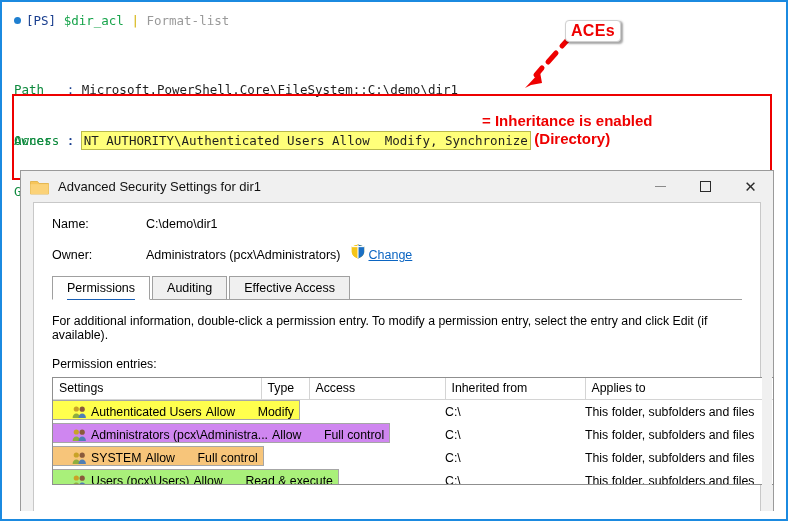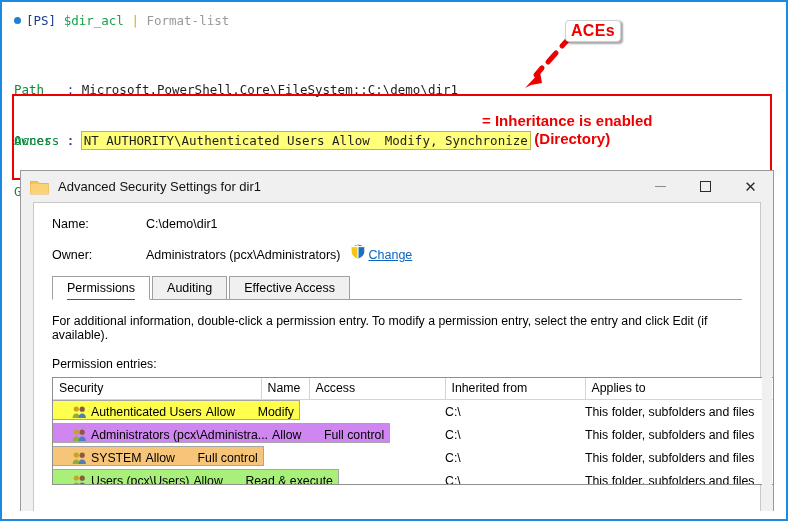--- a/index.html
+++ b/index.html
@@ -432,22 +432,22 @@
         <table class="perm">
           <colgroup>
             <col class="c-principal">
               <col class="c-type">
               <col class="c-access">
               <col class="c-inherited">
               <col class="c-applies">
           </colgroup>
           <thead>
             <tr>
-              <th>Security</th>
-              <th>Name</th>
+              <th>Settings</th>
+              <th>Type</th>
               <th>Access</th>
               <th>Inherited from</th>
               <th>Applies to</th>
             </tr>
           </thead>
           <tbody>
             <tr>
               <td colspan="3">
                 <span class="row-hl rh-yellow cell-pad">
                   <svg class="grp-icon" viewBox="0 0 15 14">

